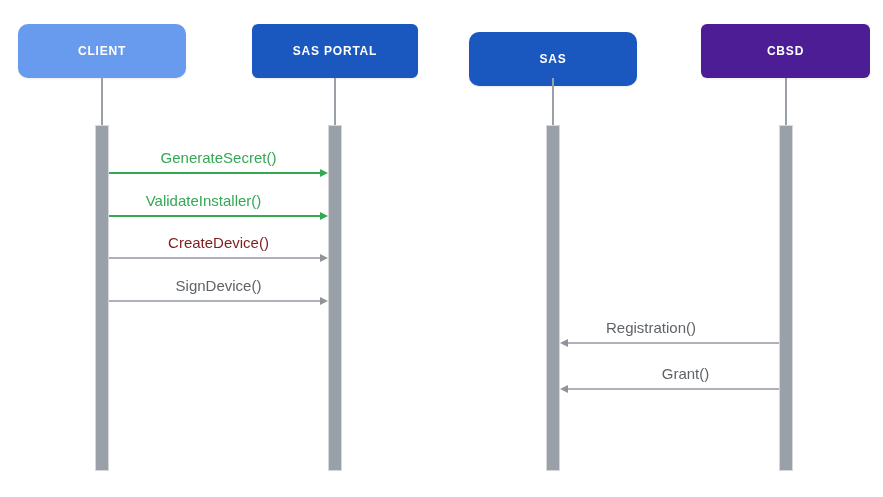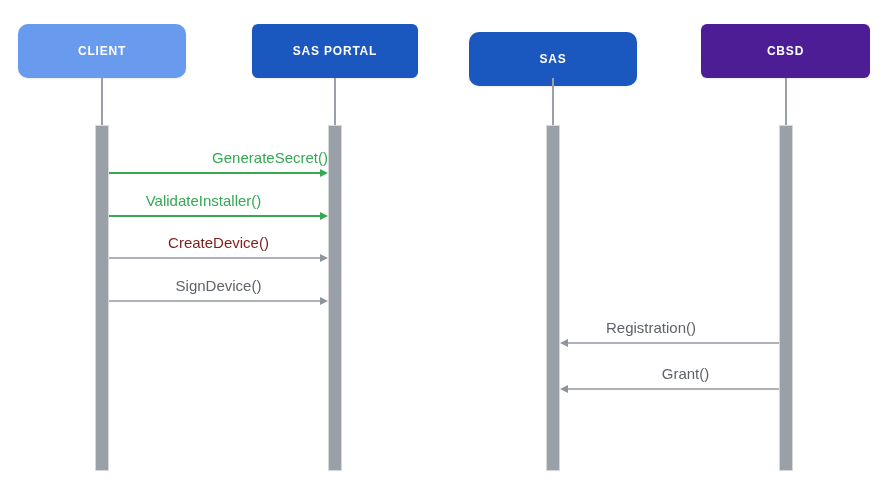--- a/index.html
+++ b/index.html
@@ -85,21 +85,21 @@
 
   <div>
     <div class="actor-box" style="left: 701px; top: 24px; width: 169px; height: 54px; background: #4c1d95; color: rgb(255, 255, 255); border-radius: 6px;">
       <span class="actor-label">CBSD</span>
     </div>
     <div class="lifeline-stub" style="left: 785px; top: 78px; height: 47px; background: rgb(154, 160, 166);"></div>
     <div class="activation-bar" style="left: 779px; top: 125px; width: 14px; height: 346px; background: rgb(154, 160, 168); border: 1px solid rgb(214, 216, 218);"></div>
   </div>
 
   <div>
-    <div class="message-label" style="left: 109px; width: 219px; top: 149px; color: rgb(52, 168, 83); text-align: right;">GenerateSecret()</div>
+    <div class="message-label" style="left: 109px; width: 219px; top: 149px; color: rgb(52, 168, 83);">GenerateSecret()</div>
     <div class="message-line" style="top: 172px; background: rgb(52, 168, 83); left: 109px; width: 213px;"></div>
     <div class="arrow-head" style="top: 168.5px; border-top: 4.5px solid transparent; border-bottom: 4.5px solid transparent; left: 320px; border-left: 8px solid rgb(52, 168, 83);"></div>
   </div>
 
   <div>
     <div class="message-label" style="left: 109px; width: 189px; top: 192px; color: rgb(52, 168, 83);">ValidateInstaller()</div>
     <div class="message-line" style="top: 215px; background: rgb(52, 168, 83); left: 109px; width: 213px;"></div>
     <div class="arrow-head" style="top: 211.5px; border-top: 4.5px solid transparent; border-bottom: 4.5px solid transparent; left: 320px; border-left: 8px solid rgb(52, 168, 83);"></div>
   </div>
 

